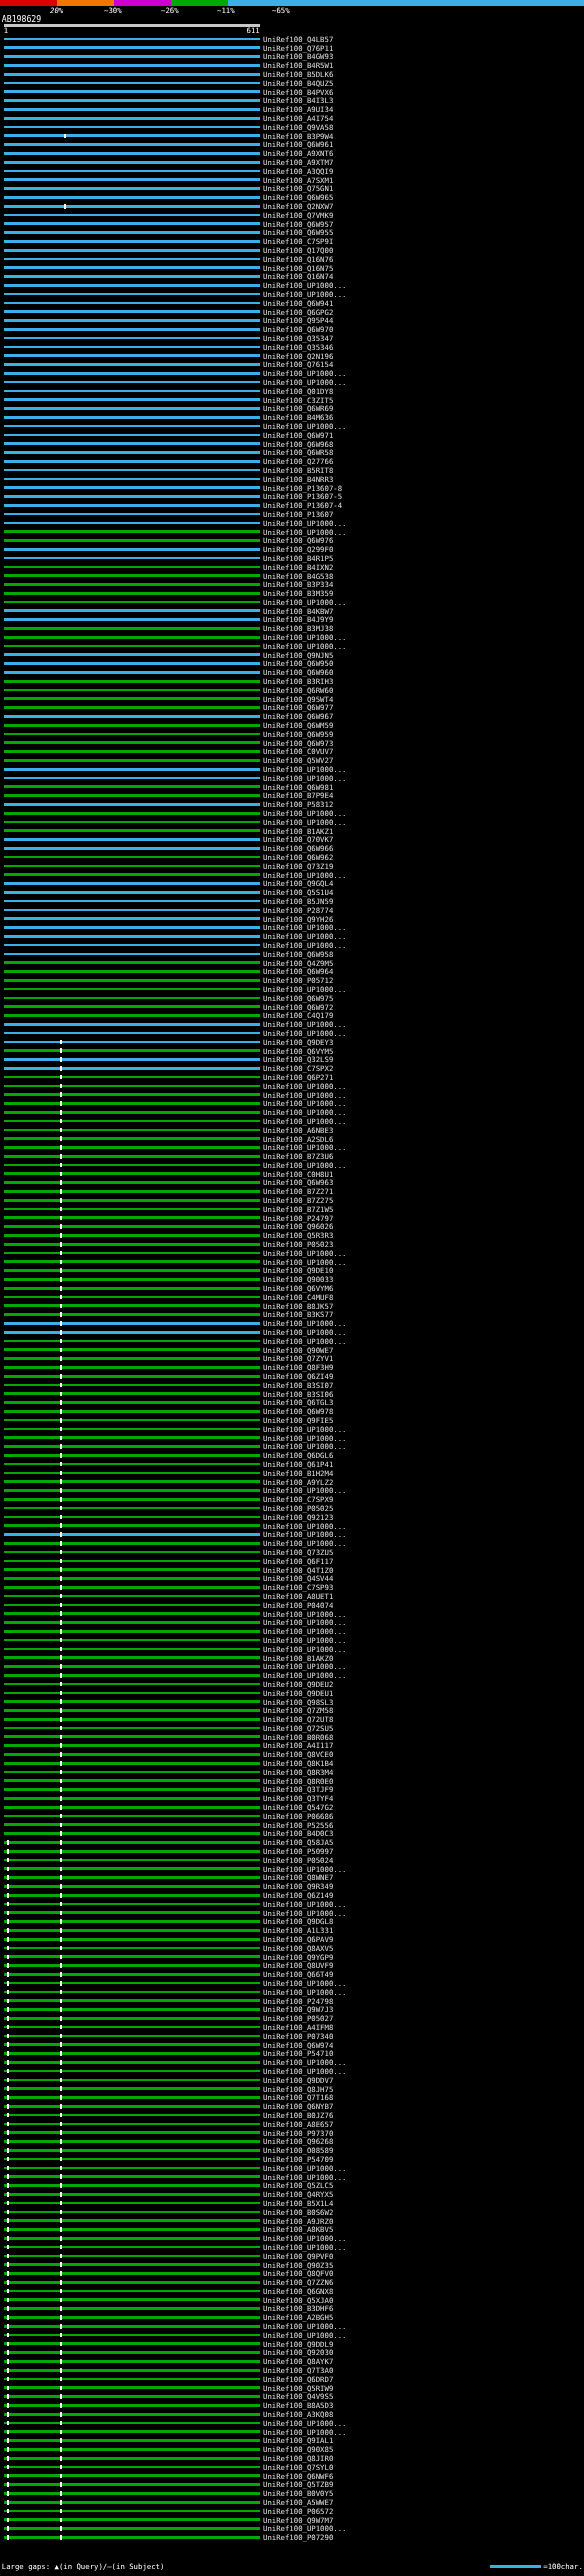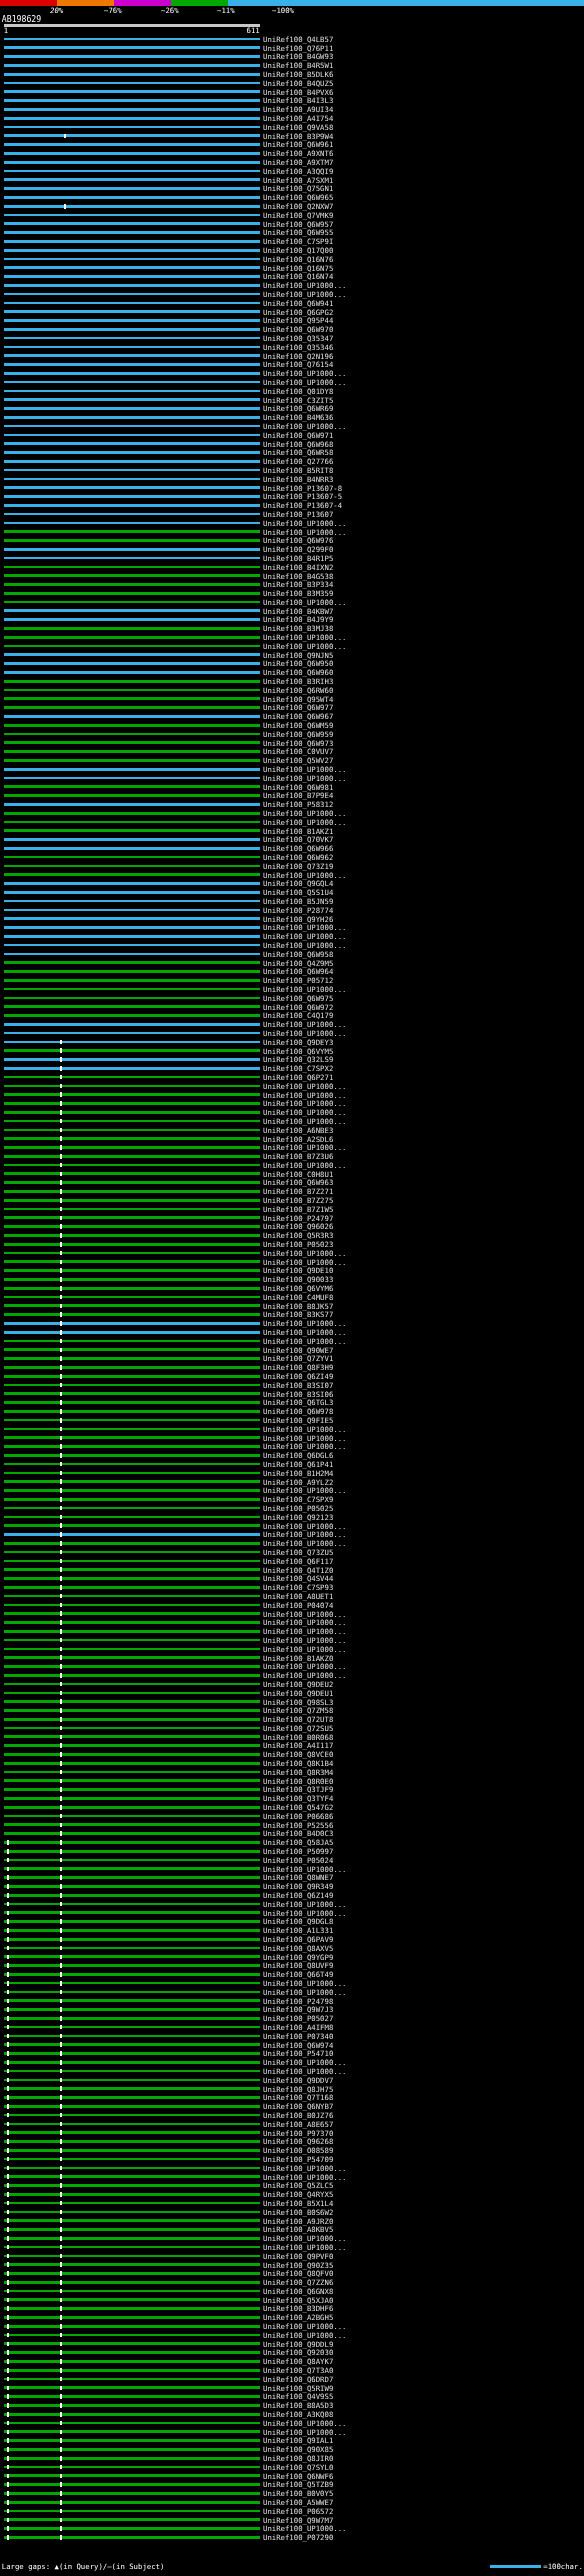--- a/index.html
+++ b/index.html
@@ -30,24 +30,24 @@
 
 <div class="scale-strip">
     <span style="width: 57px; background: rgb(221, 0, 0);"></span>
     <span style="width: 57px; background: rgb(238, 119, 0);"></span>
     <span style="width: 57px; background: rgb(204, 0, 204);"></span>
     <span style="width: 57px; background: rgb(0, 168, 0);"></span>
     <span style="width: 358px; background: rgb(58, 176, 232);"></span>
   </div>
 <div class="scale-labels">
     <span style="left: 50px; font-style: italic;">20%</span>
-    <span style="left: 104px;">~76%</span>
+    <span style="left: 104px;">~30%</span>
     <span style="left: 161px;">~26%</span>
     <span style="left: 217px;">~11%</span>
-    <span style="left: 272px;">~100%</span>
+    <span style="left: 272px;">~65%</span>
   </div>
 
 <div class="query-name">AB198629</div>
 <div class="query-bar"></div>
 <div class="ruler">
   <span>1</span>
   <span>611</span>
 </div>
 
 <div class="hits-area">

